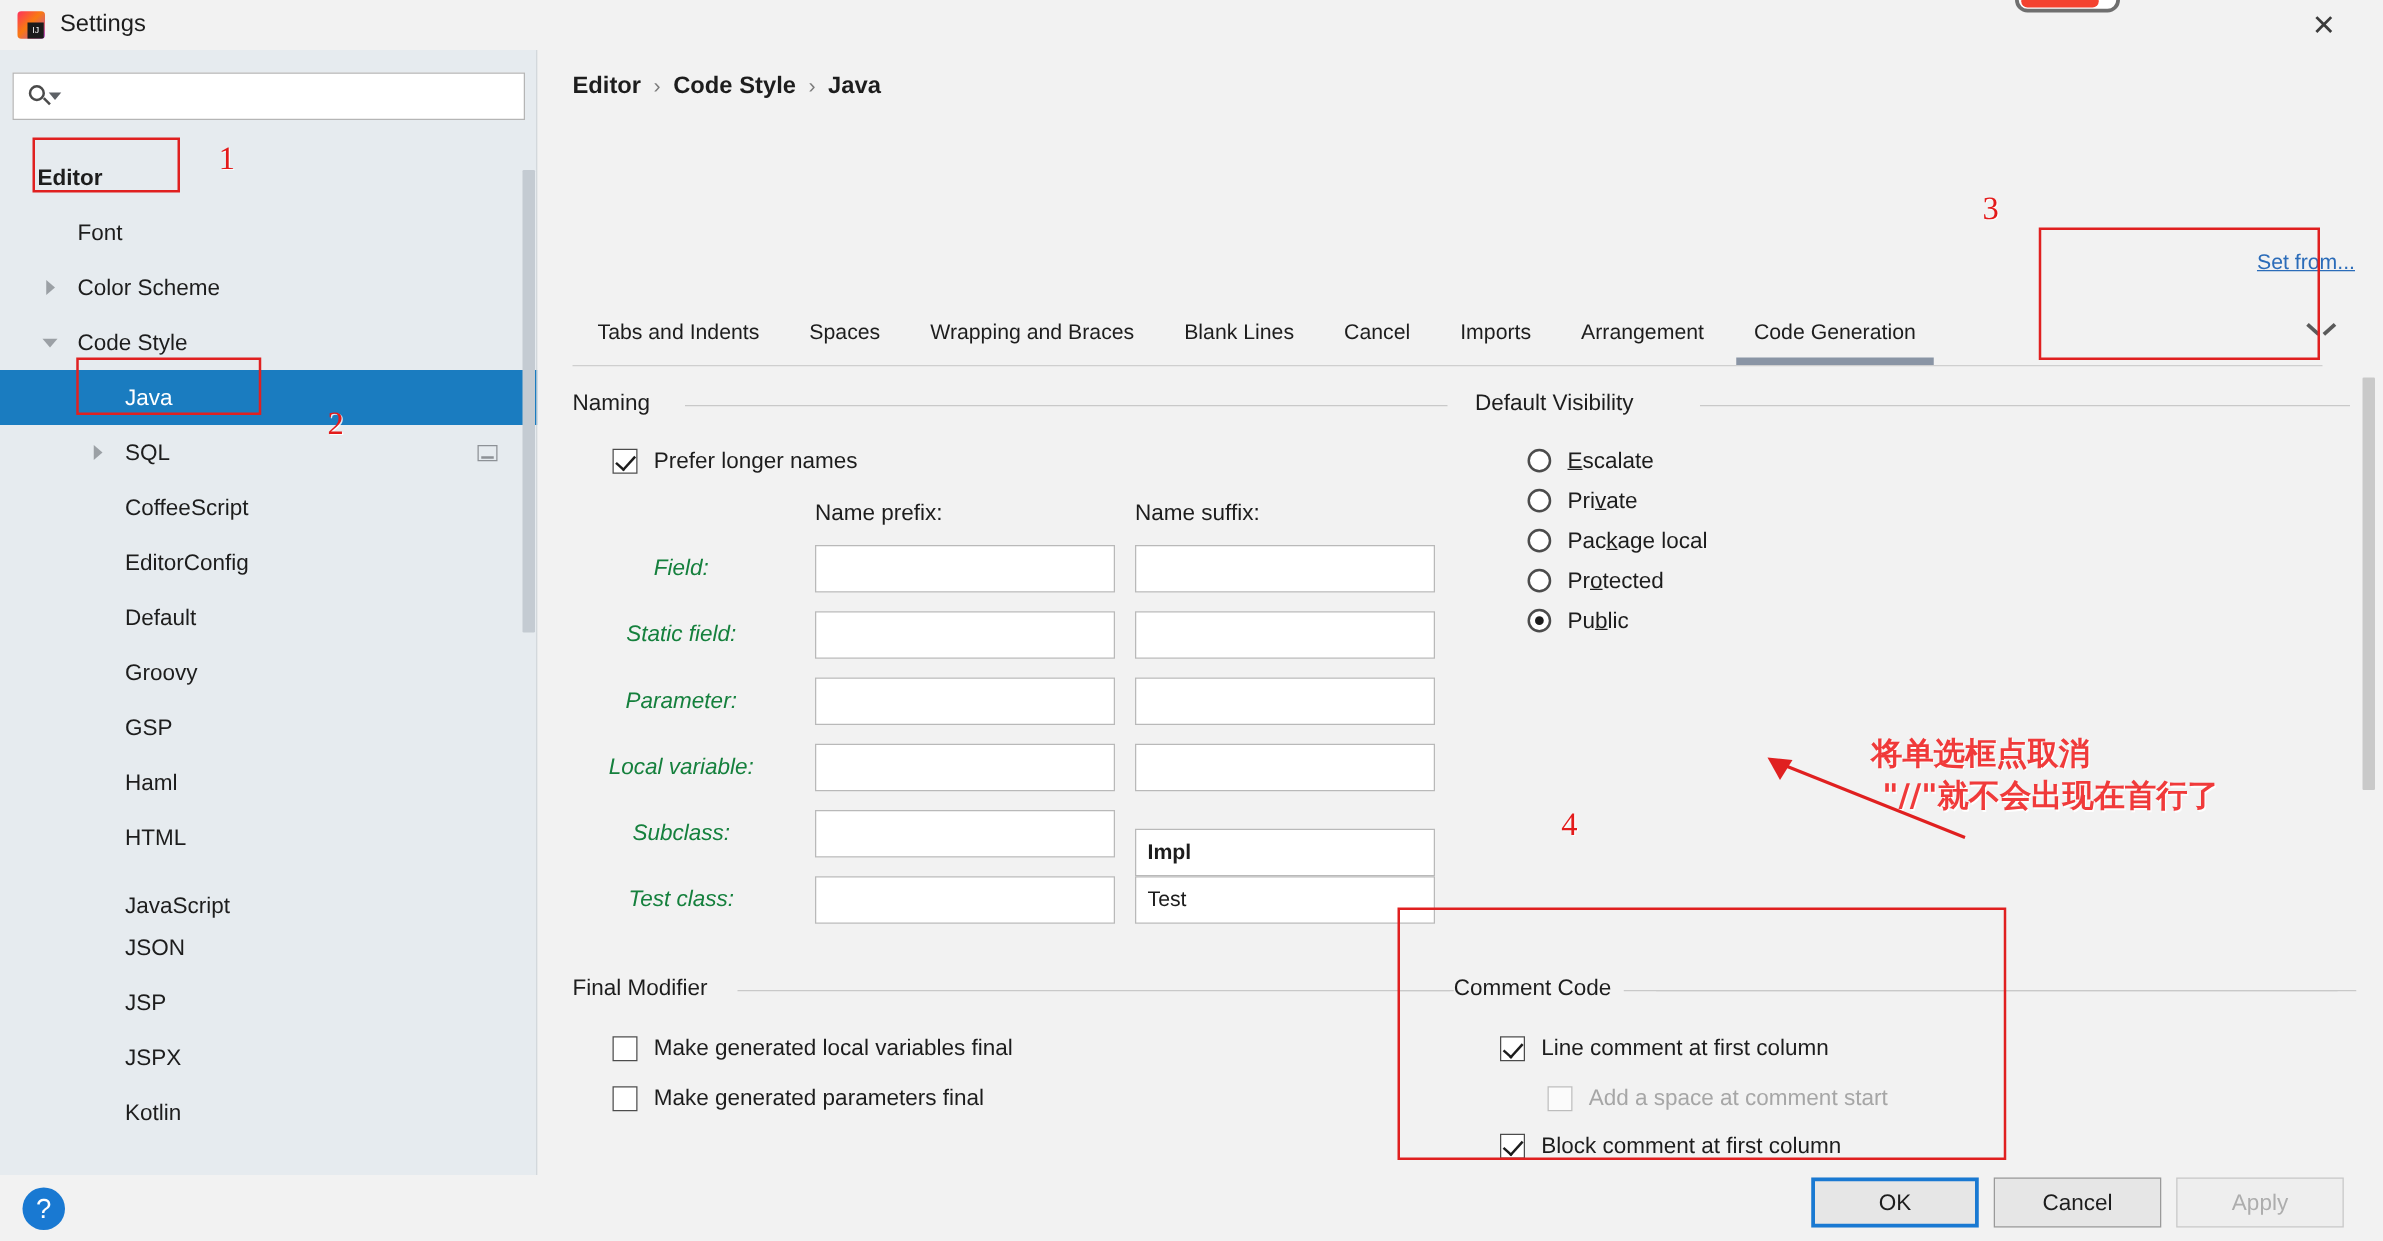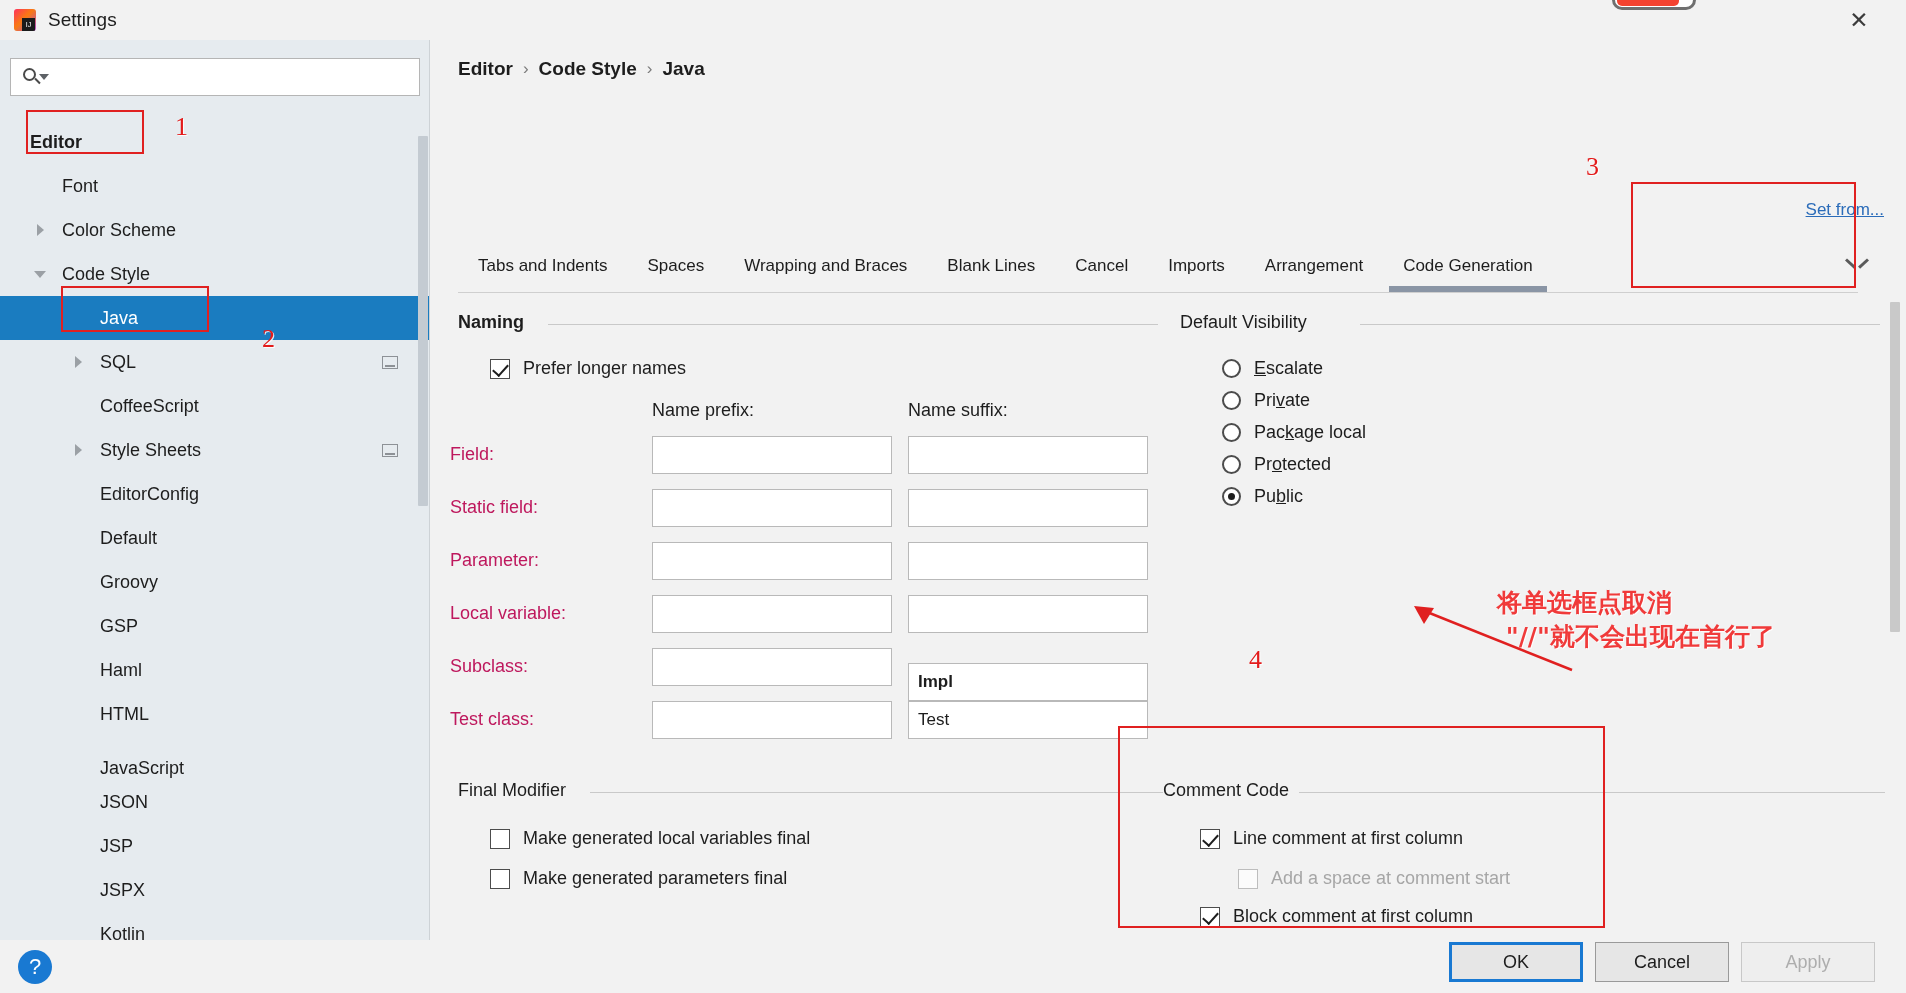--- a/index.html
+++ b/index.html
@@ -226,22 +226,22 @@
   .mn { text-decoration: underline; }
 
   
   .tf {
     position: absolute; width: 240px; height: 38px;
     background: #ffffff; border: 1px solid #b9b9b9;
     font-size: 17px; color: #1d1d1d;
     display: flex; align-items: center; padding-left: 9px;
   }
   .row-label {
-    position: absolute; font-size: 18px; color: #be185d;
-    text-align: left; width: 190px;
+    position: absolute; font-size: 18px; color: #15803d;
+    text-align: center; width: 190px; font-style: italic;
   }
   .col-head { position: absolute; font-size: 18px; color: #1d1d1d; }
 
   
   #main-scroll {
     position: absolute; right: 6px; top: 262px; width: 10px; height: 330px;
     background: #c9c9c9; border-radius: 1px;
   }
 
   
@@ -323,25 +323,20 @@
       </div>
       <div class="tree-row">
         <span class="arrow right" style="left: 72px;"></span>
         <span class="lbl" style="left: 100px;">SQL</span>
         <span class="side-glyph"></span>
       </div>
       <div class="tree-row">
         <span class="lbl" style="left: 100px;">CoffeeScript</span>
       </div>
       <div class="tree-row">
-        <span class="arrow right" style="left: 72px;"></span>
-        <span class="lbl" style="left: 100px;">Style Sheets</span>
-        <span class="side-glyph"></span>
-      </div>
-      <div class="tree-row">
         <span class="lbl" style="left: 100px;">EditorConfig</span>
       </div>
       <div class="tree-row">
         <span class="lbl" style="left: 100px;">Default</span>
       </div>
       <div class="tree-row">
         <span class="lbl" style="left: 100px;">Groovy</span>
       </div>
       <div class="tree-row">
         <span class="lbl" style="left: 100px;">GSP</span>
@@ -393,21 +388,21 @@
         <div class="tab">Blank Lines</div>
         <div class="tab">Cancel</div>
         <div class="tab">Imports</div>
         <div class="tab">Arrangement</div>
         <div class="tab active">Code Generation</div>
       </div>
     <div id="tabs-chevron"></div>
   </div>
   <div id="tabs-underline"></div>
 
-  <div class="group-title" style="left:28px; top:272px;font-weight:bold;">Naming</div>
+  <div class="group-title" style="left:28px; top:272px;">Naming</div>
   <div class="group-line" style="left:118px; top:284px; width:610px;"></div>
 
   <div class="opt-row" style="left:60px; top:318px;">
     <span class="cb checked"></span>
     <span>Prefer longer names</span>
   </div>
 
   <div class="col-head" style="left:222px; top:360px;">Name prefix:</div>
   <div class="col-head" style="left:478px; top:360px;">Name suffix:</div>
 

